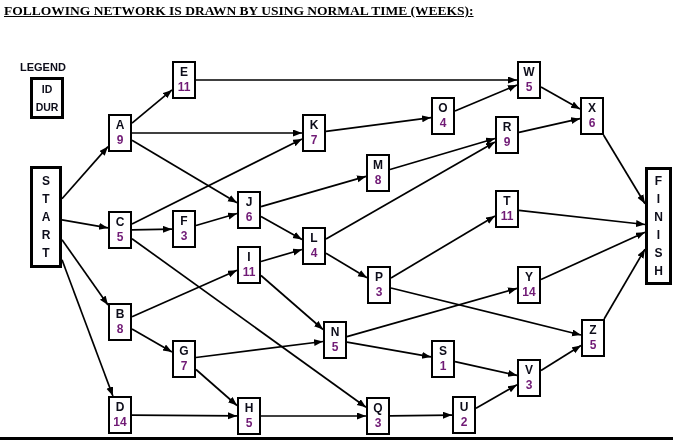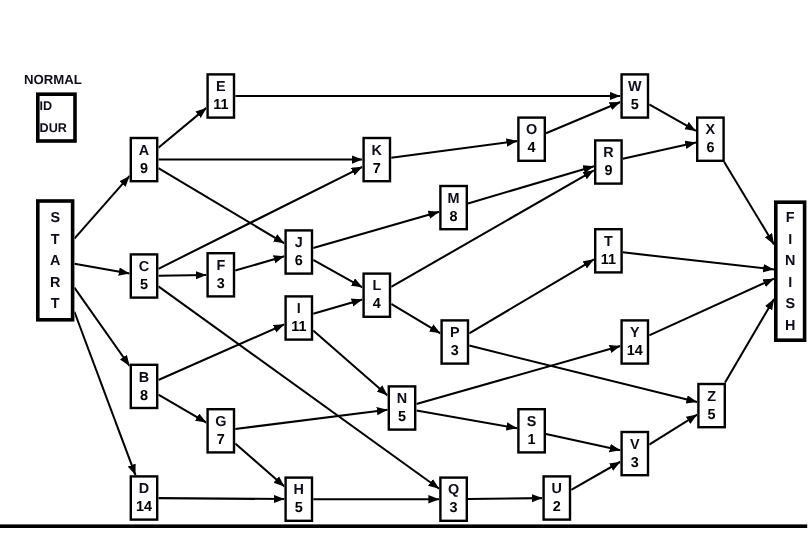--- a/index.html
+++ b/index.html
@@ -3,39 +3,40 @@
 <meta charset="utf-8">
 <style>
   html,body{margin:0;padding:0;background:#ffffff;}
   #page{position:relative;width:673px;height:444px;background:#fff;
         font-family:"Liberation Sans",sans-serif;overflow:hidden;}
   #title{position:absolute;left:4px;top:3px;white-space:nowrap;
          font-family:"Liberation Serif",serif;font-weight:bold;font-size:13.5px;
          color:#000;text-decoration:underline;}
   #legend-label{position:absolute;left:20px;top:61px;font-size:11px;font-weight:bold;color:#0d0d1a;}
   #legend-box{position:absolute;left:30px;top:77px;width:28px;height:36px;border:3px solid #000;
-         background:#fff;display:flex;flex-direction:column;align-items:flex-start;
+         background:#fff;display:flex;flex-direction:column;align-items:center;
          justify-content:space-around;font-weight:bold;font-size:10.5px;color:#0d0d1a;}
   #edges{position:absolute;left:0;top:0;z-index:1;}
   .node{position:absolute;z-index:2;background:#fff;border:2px solid #000;box-sizing:border-box;
         display:flex;flex-direction:column;align-items:center;justify-content:center;
         font-weight:bold;font-size:12px;line-height:15px;}
   .node .ltr{color:#0d0d1a;}
-  .node .dur{color:#000000;}
+  .node .dur{color:#701a75;}
   .terminal{position:absolute;z-index:2;background:#fff;border:3px solid #000;box-sizing:border-box;
         display:flex;flex-direction:column;align-items:center;justify-content:center;
         font-weight:bold;font-size:12px;color:#0d0d1a;}
   .terminal .tltr{line-height:18px;}
   #bottom-rule{position:absolute;left:0;top:437px;width:673px;height:3px;background:#000;}
 </style>
 </head>
 <body>
 
 <div id="page">
-  <div id="legend-label">NORMAL</div>
+  <div id="title">FOLLOWING NETWORK IS DRAWN BY USING NORMAL TIME (WEEKS):</div>
+  <div id="legend-label">LEGEND</div>
   <div id="legend-box">
     <div>ID</div>
     <div>DUR</div>
   </div>
   <svg id="edges" width="673" height="444" xmlns="http://www.w3.org/2000/svg">
     <defs>
       <marker id="arrow" markerWidth="10" markerHeight="8" refX="9" refY="3.5" orient="auto" markerUnits="userSpaceOnUse">
         <path d="M0,0 L9,3.5 L0,7 z" fill="#000"></path>
       </marker>
     </defs>

